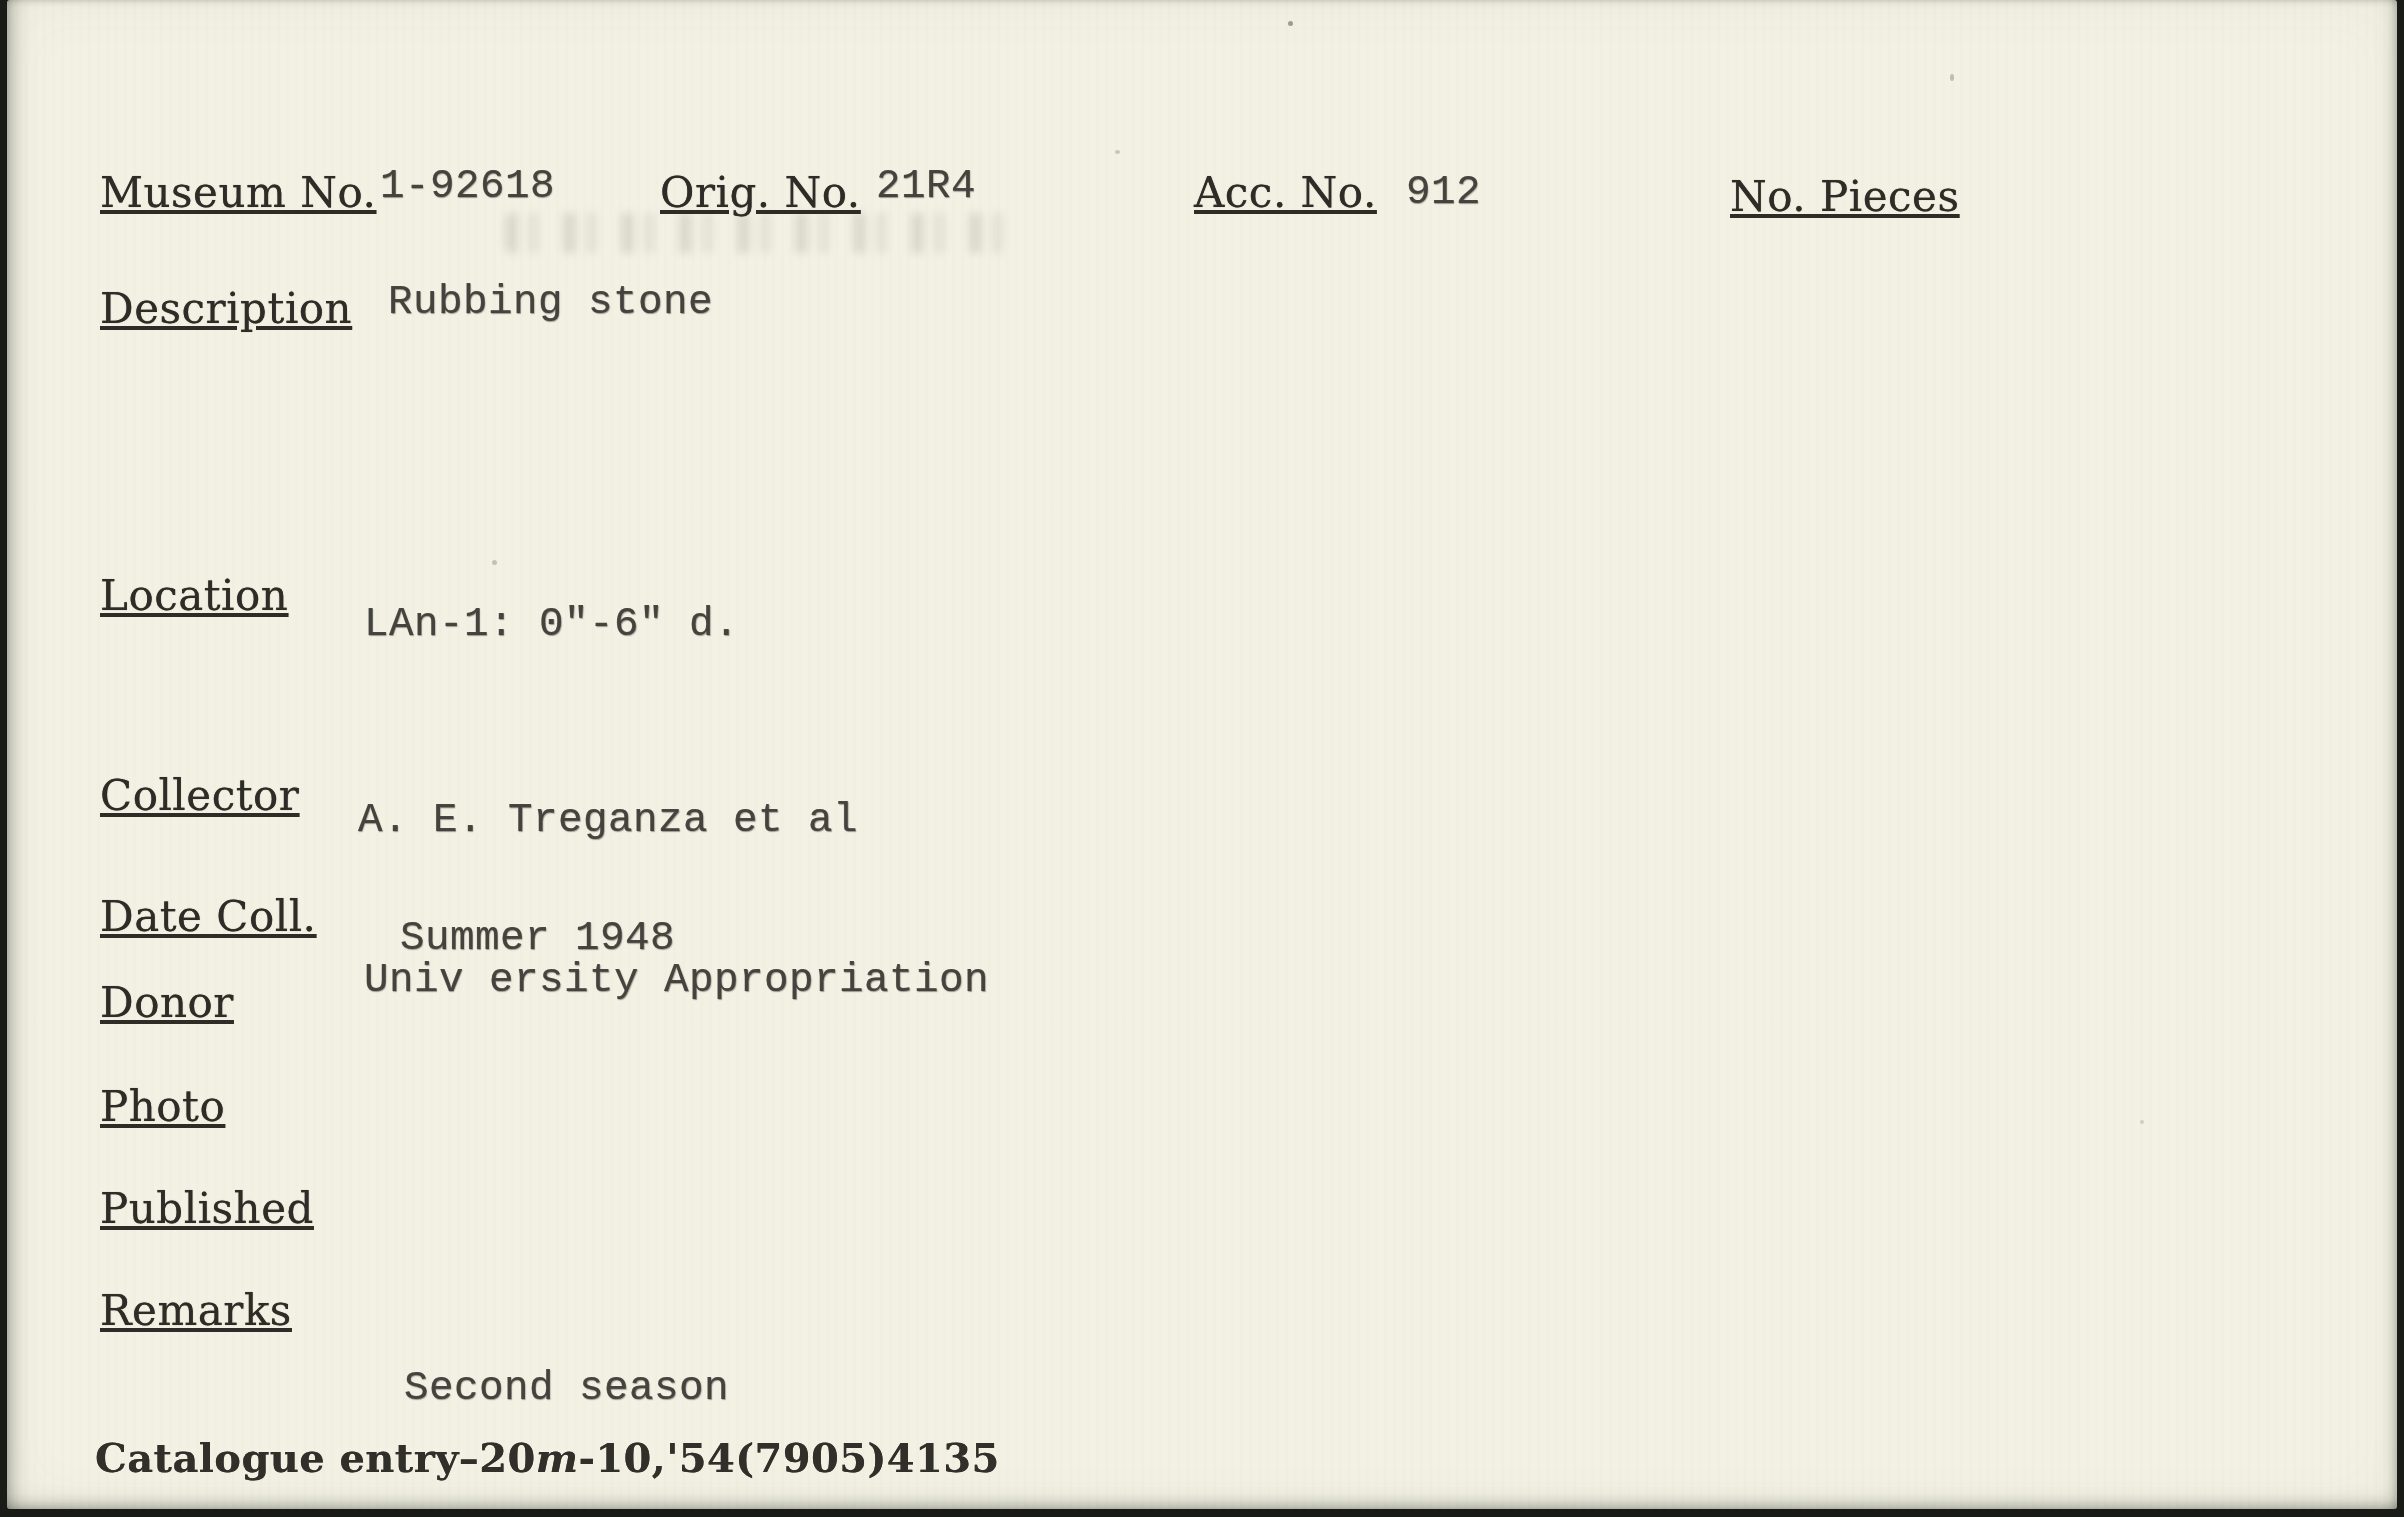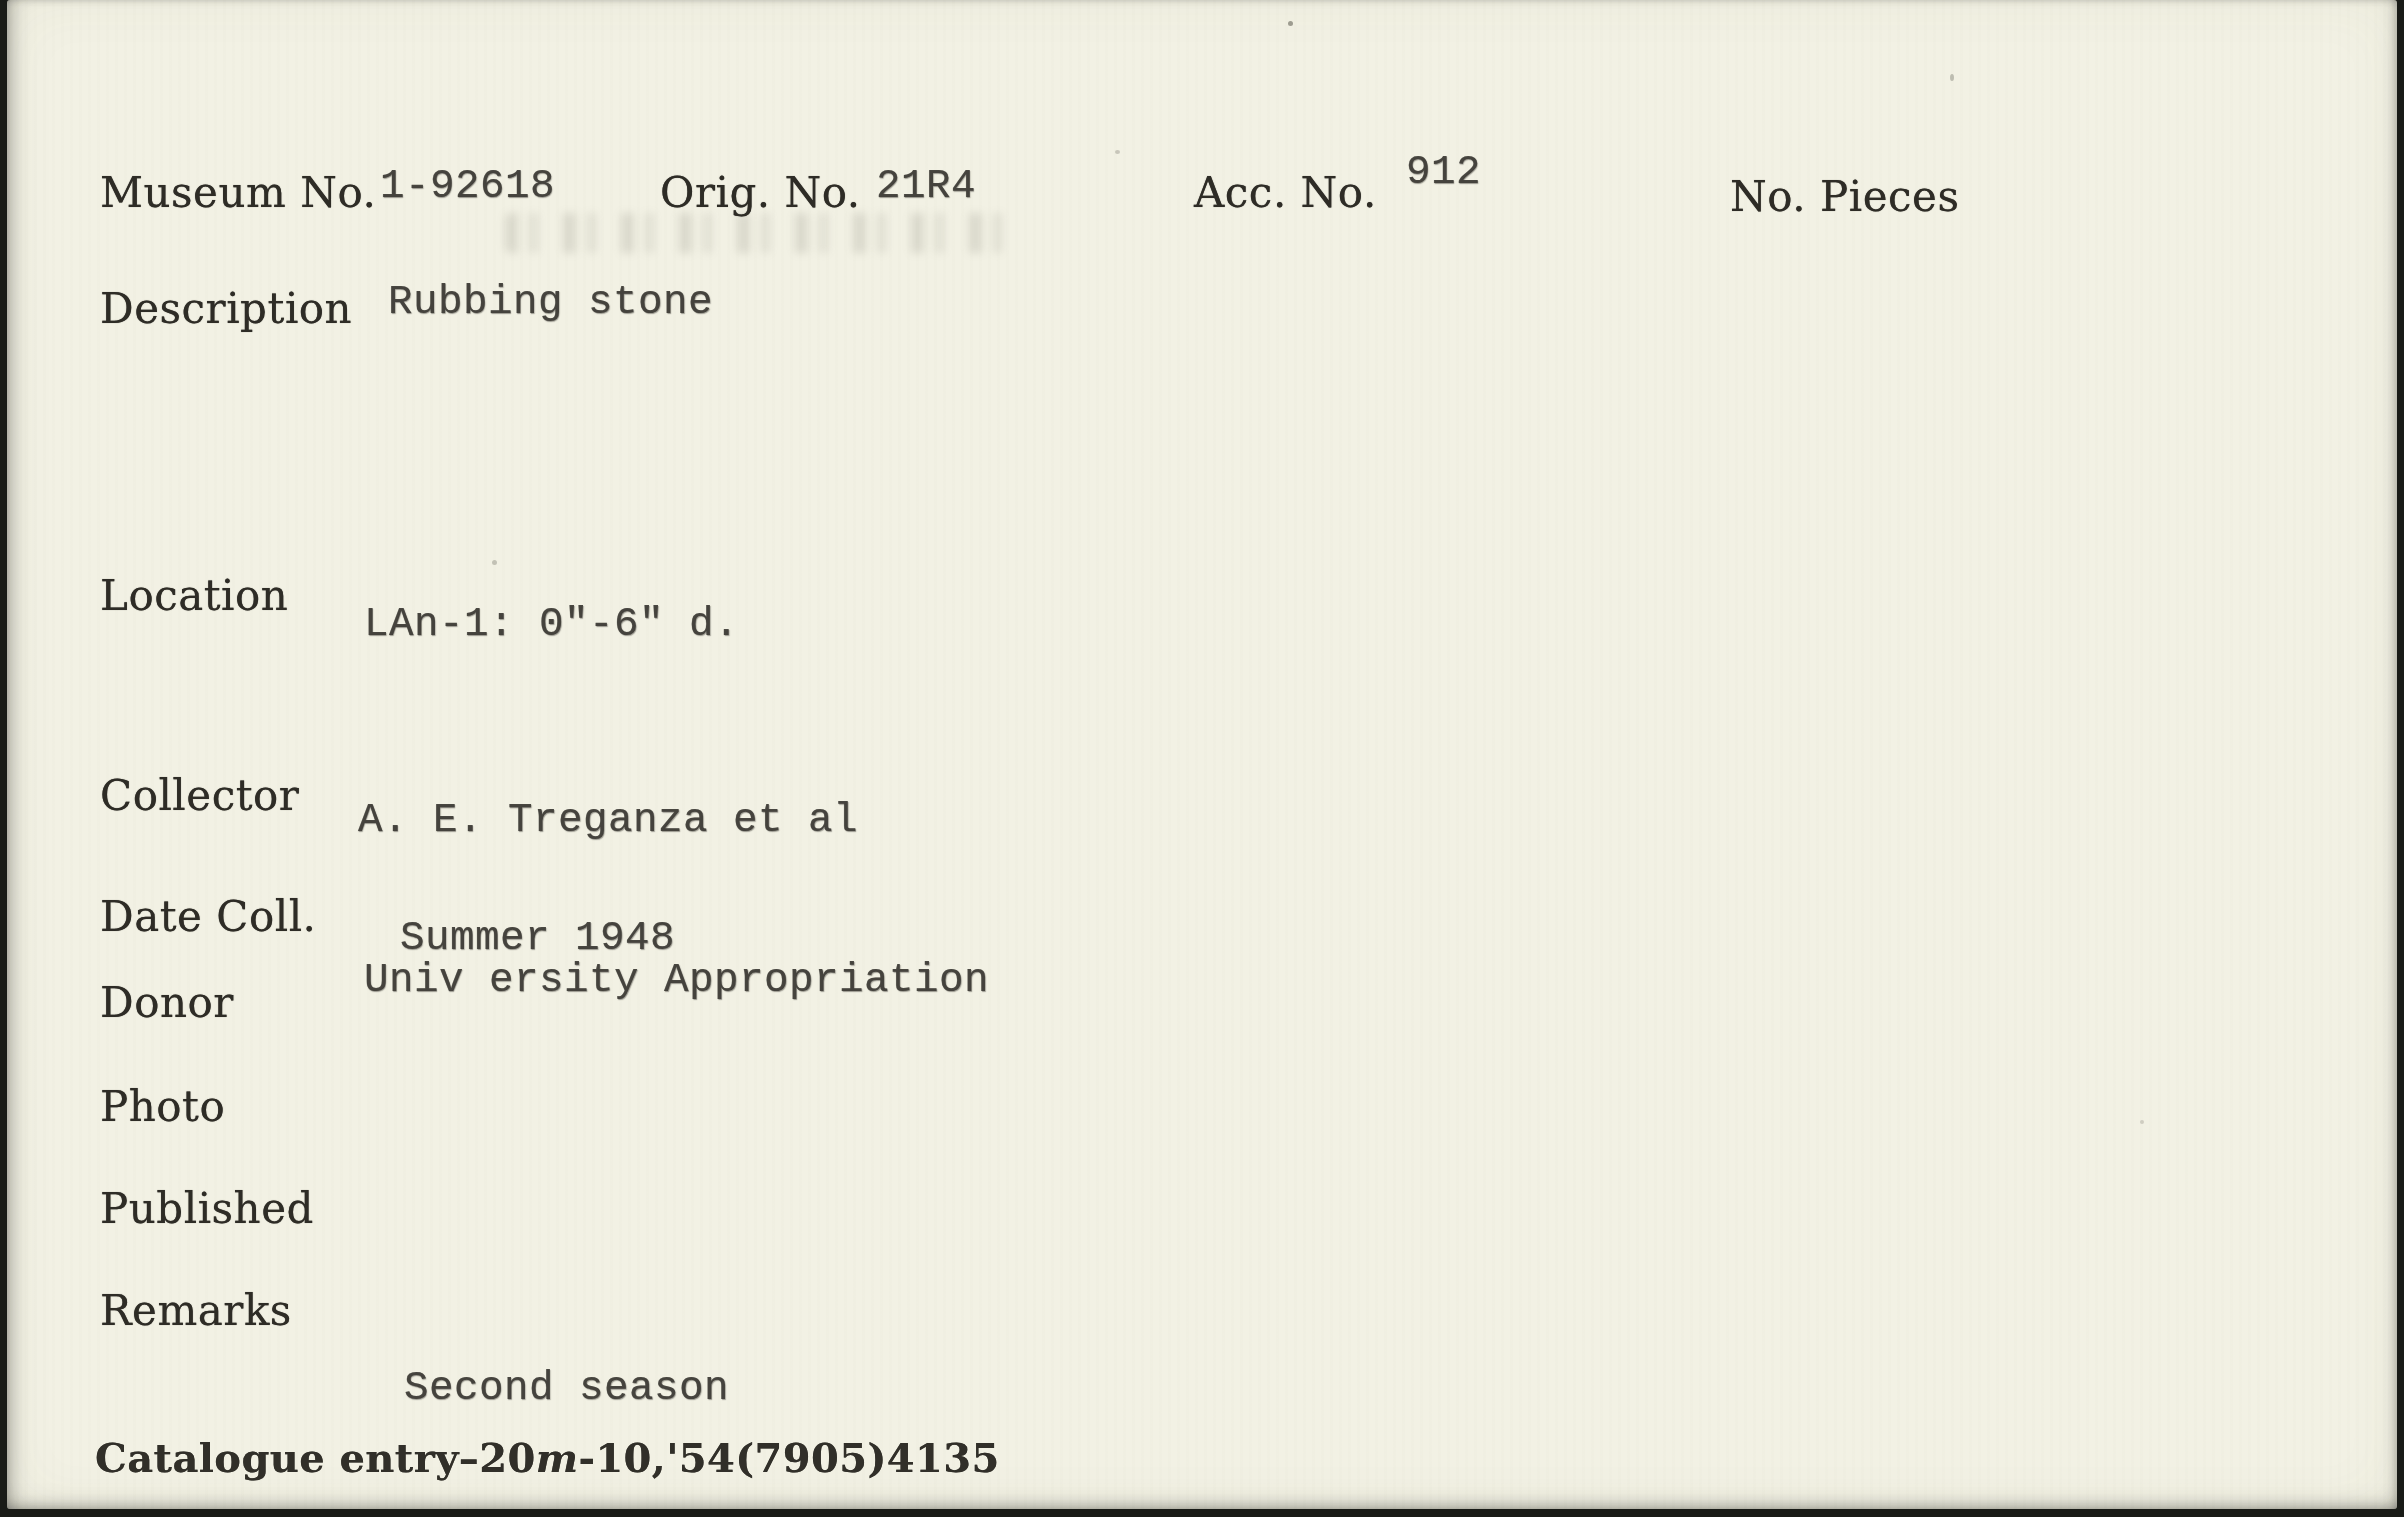--- a/index.html
+++ b/index.html
@@ -26,20 +26,21 @@
     border-radius:3px;
   }
   
   .label{
     position:absolute;
     font-family:"DejaVu Serif", serif;
     font-size:42px;line-height:1;letter-spacing:0.5px;
     color:#2e2c26;
     text-shadow:0 0 0.7px rgba(46,44,38,0.85);
     white-space:pre;
+    text-decoration:underline;
   }
   .typed{
     position:absolute;
     font-family:"Liberation Mono","DejaVu Sans Mono",monospace;
     font-size:41px;line-height:1;letter-spacing:0.4px;
     color:rgba(64,62,56,0.92);
     text-shadow:0.6px 0.6px 1.1px rgba(64,62,56,0.50), -0.3px 0 0.6px rgba(64,62,56,0.35);
     white-space:pre;
   }
   .footer-line{
@@ -75,21 +76,21 @@
 <div class="speck" style="left:492px;top:560px;width:5px;height:5px;opacity:.55;"></div>
 <div class="speck" style="left:2140px;top:1120px;width:4px;height:4px;opacity:.4;"></div>
 
 <div class="label" style="left:100px;top:172px;">Museum No.</div>
 <div class="typed" style="left:358px;top:166px;margin-left:22px;">1-92618</div>
 
 <div class="label" style="left:660px;top:172px;">Orig. No.</div>
 <div class="typed" style="left:876px;top:166px;">21R4</div>
 
 <div class="label" style="left:1194px;top:172px;">Acc. No.</div>
-<div class="typed" style="left:1406px;top:152px;">912</div>
+<div class="typed" style="left:1406px;top:172px;">912</div>
 
 <div class="label" style="left:1730px;top:176px;">No. Pieces</div>
 <div class="typed" style="left:1930px;top:170px;"></div>
 
 <div class="label" style="left:100px;top:268px;margin-top:20px;">Description</div>
 <div class="typed" style="left:348px;top:282px;margin-left:40px;">Rubbing stone</div>
 
 <div class="label" style="left:100px;top:575px;">Location</div>
 <div class="typed" style="left:364px;top:604px;">LAn-1: 0"-6" d.</div>
 

